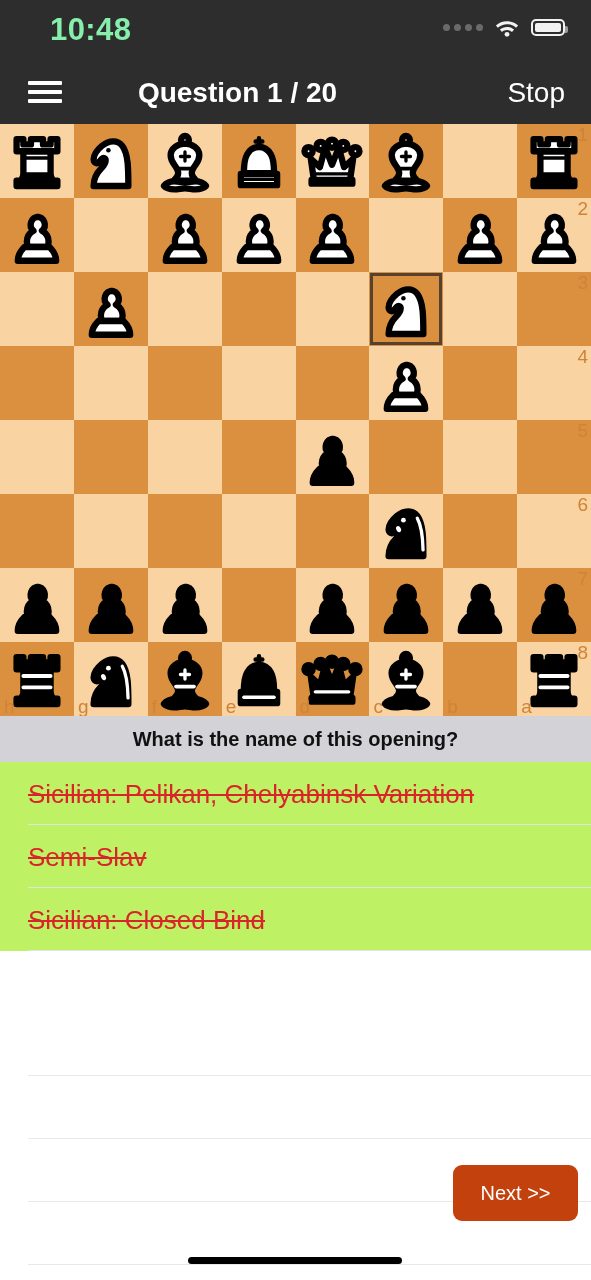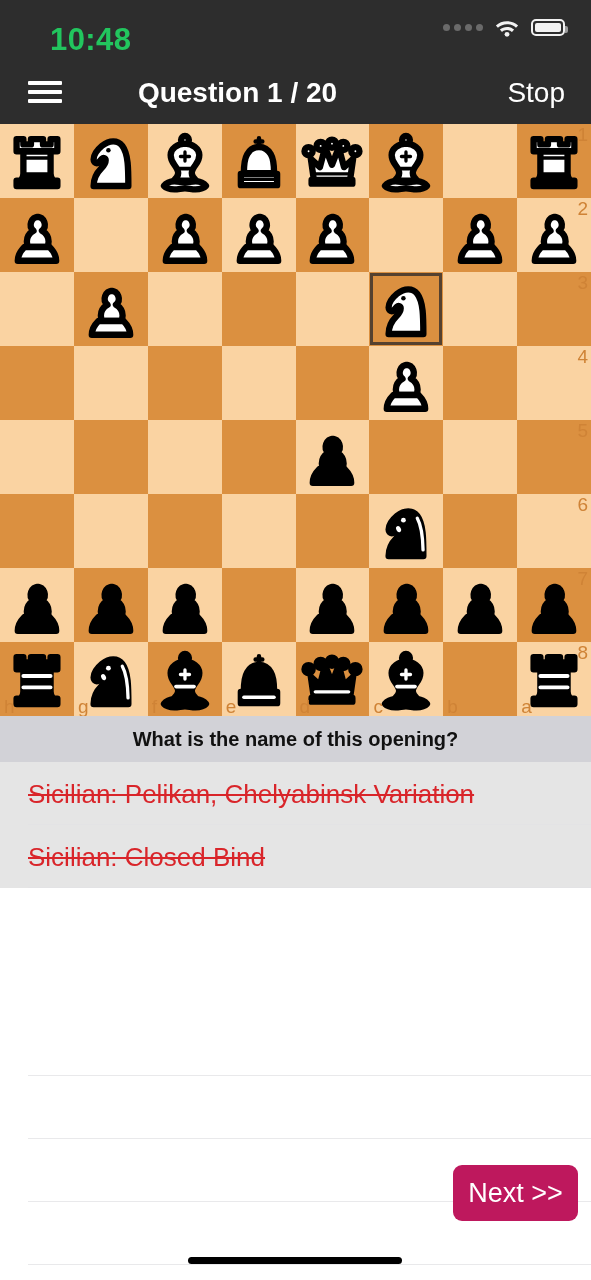--- a/index.html
+++ b/index.html
@@ -9,22 +9,22 @@
     -webkit-font-smoothing:antialiased;
   }
   .phone{position:relative;width:591px;height:1280px;background:#fff;}
 
   
   .statusbar{
     position:absolute;left:0;top:0;width:591px;height:62px;
     background:#2d2d2d;color:#fff;
   }
   .sb-time{
-    position:absolute;left:50px;top:23px;
-    font-size:31px;font-weight:700;letter-spacing:.4px;color:#22c55e;line-height:34px;
+    position:absolute;left:50px;top:13px;
+    font-size:31px;font-weight:700;letter-spacing:.4px;color:#86efac;line-height:34px;
   }
   .sb-right{position:absolute;right:26px;top:18px;display:flex;align-items:center;gap:11px;}
   .sb-dots{display:flex;gap:4px;align-items:center;}
   .sb-dots i{width:7px;height:7px;border-radius:50%;background:#6a6a6a;display:block;}
   .sb-wifi{width:26px;height:19px;position:relative;}
   .sb-batt{
     width:34px;height:17px;border:2px solid #f2f2f2;border-radius:5px;position:relative;
     box-sizing:border-box;padding:2px;
   }
   .sb-batt b{display:block;width:100%;height:100%;background:#f2f2f2;border-radius:2px;}
@@ -80,43 +80,43 @@
   
   .question-bar{
     position:absolute;left:0;top:716px;width:591px;height:46px;background:#d2d2d7;
     display:flex;align-items:center;justify-content:center;
   }
   .question-bar span{font-size:20px;font-weight:700;color:#111;}
 
   
   .answers{position:absolute;left:0;top:762px;width:591px;}
   .answer-row{
-    position:relative;height:63px;background:#e5e5e5;display:flex;align-items:center;
+    position:relative;height:63px;background:#bef264;display:flex;align-items:center;
     box-sizing:border-box;cursor:pointer;
   }
   .answer-row .sep{
     position:absolute;left:28px;right:0;bottom:0;height:1px;background:#e3e3e5;
   }
   .answer-row .txt{
     margin-left:28px;font-size:26px;line-height:30px;
   }
   .answer-row.wrong .txt{color:#d9252a;text-decoration:line-through;text-decoration-thickness:2px;}
   .answer-row.correct{background:#d0d0d8;}
   .answer-row.correct .txt{color:#3cb44a;}
 
   
   .filler{position:absolute;left:0;width:591px;height:63px;background:#fff;}
   .filler .sep{position:absolute;left:28px;right:0;bottom:0;height:1px;background:#e9e9eb;}
 
   
   .next-btn{
     position:absolute;left:453px;top:1165px;width:125px;height:56px;
-    background:#be185d;border-radius:9px;border:none;color:#fff;
+    background:#c2410c;border-radius:9px;border:none;color:#fff;
     font-family:"Liberation Sans","DejaVu Sans",sans-serif;
-    font-size:27px;display:flex;align-items:center;justify-content:center;cursor:pointer;
+    font-size:20px;display:flex;align-items:center;justify-content:center;cursor:pointer;
   }
 
   
   .home-ind{
     position:absolute;left:188px;top:1257px;width:214px;height:7px;background:#000;border-radius:4px;
   }
 </style>
 </head>
 <body>
 
@@ -515,20 +515,24 @@
   <div class="question-bar">
     <span>What is the name of this opening?</span>
   </div>
 
   <div class="answers" id="answers">
       <div class="answer-row wrong">
         <span class="txt">Sicilian: Pelikan, Chelyabinsk Variation</span>
         <div class="sep"></div>
       </div>
       <div class="answer-row wrong">
+        <span class="txt">Semi-Slav</span>
+        <div class="sep"></div>
+      </div>
+      <div class="answer-row wrong">
         <span class="txt">Sicilian: Closed Bind</span>
         <div class="sep"></div>
       </div>
     </div>
 
   <div class="filler" style="top:1013px">
       <div class="sep"></div>
     </div>
   <div class="filler" style="top:1076px">
       <div class="sep"></div>

